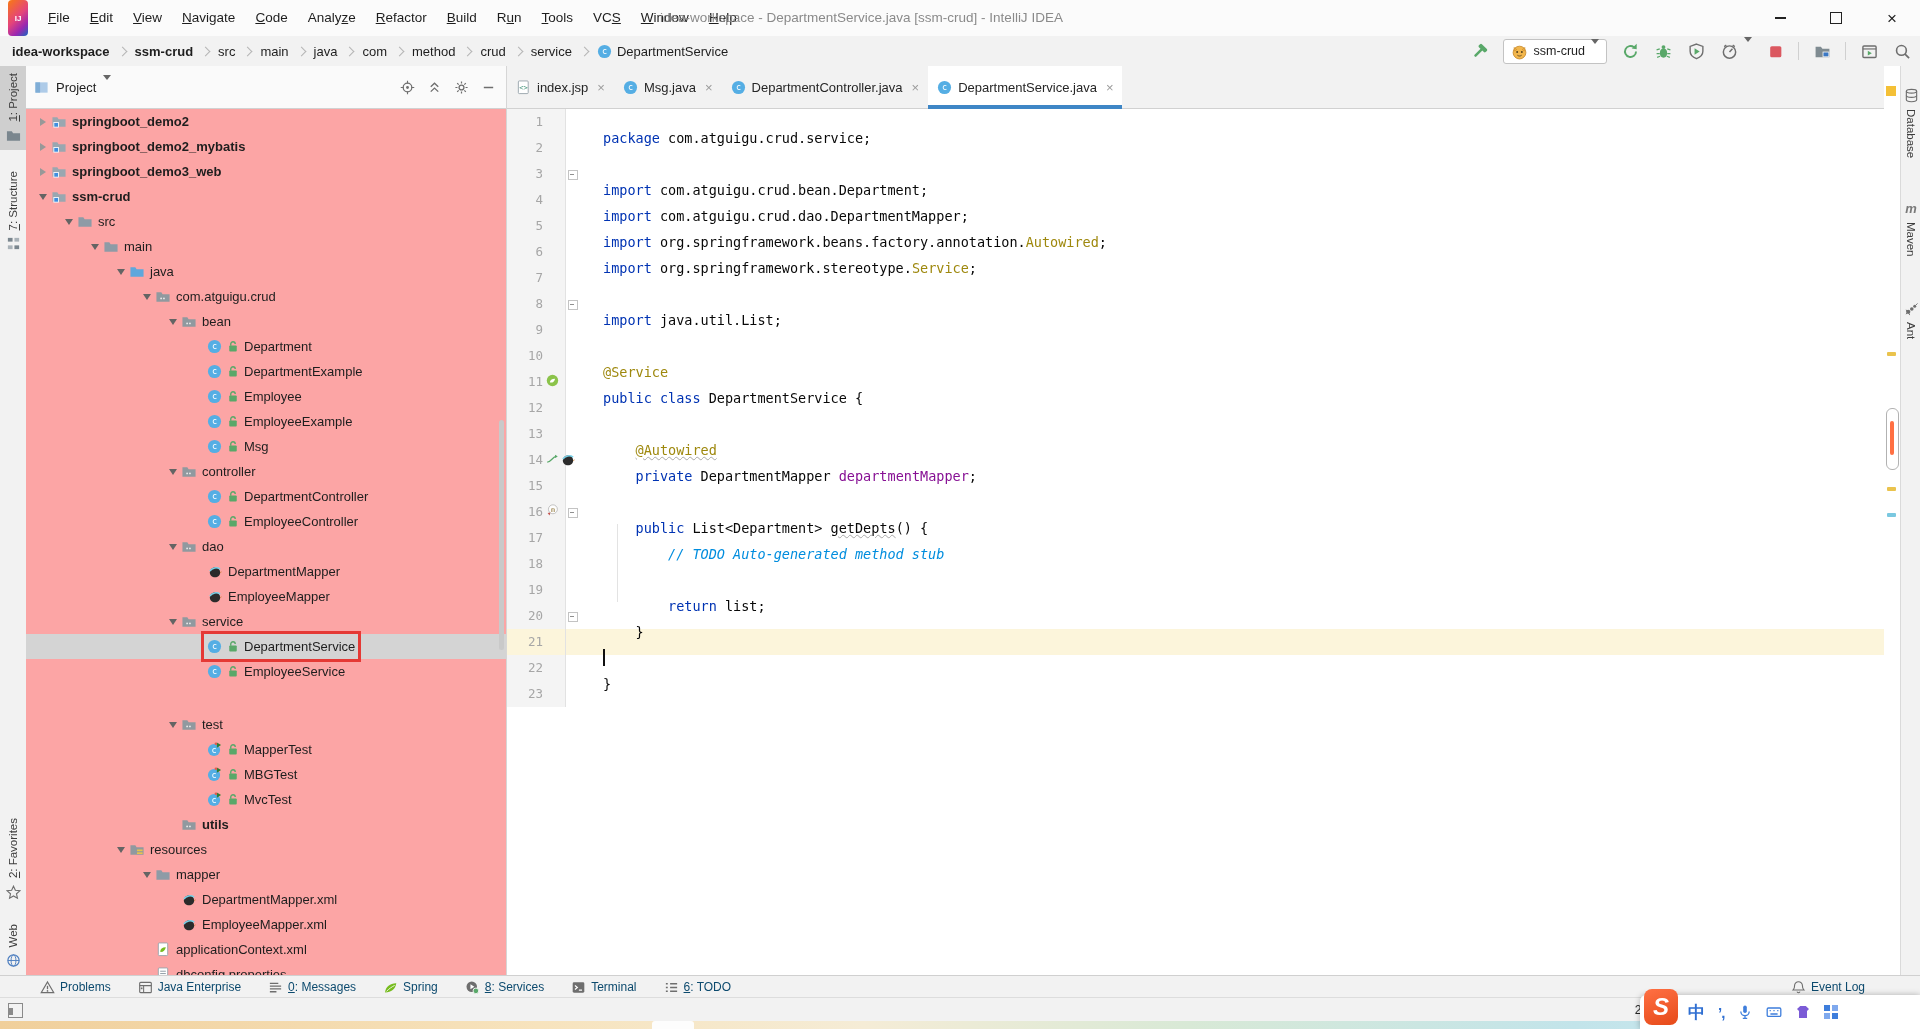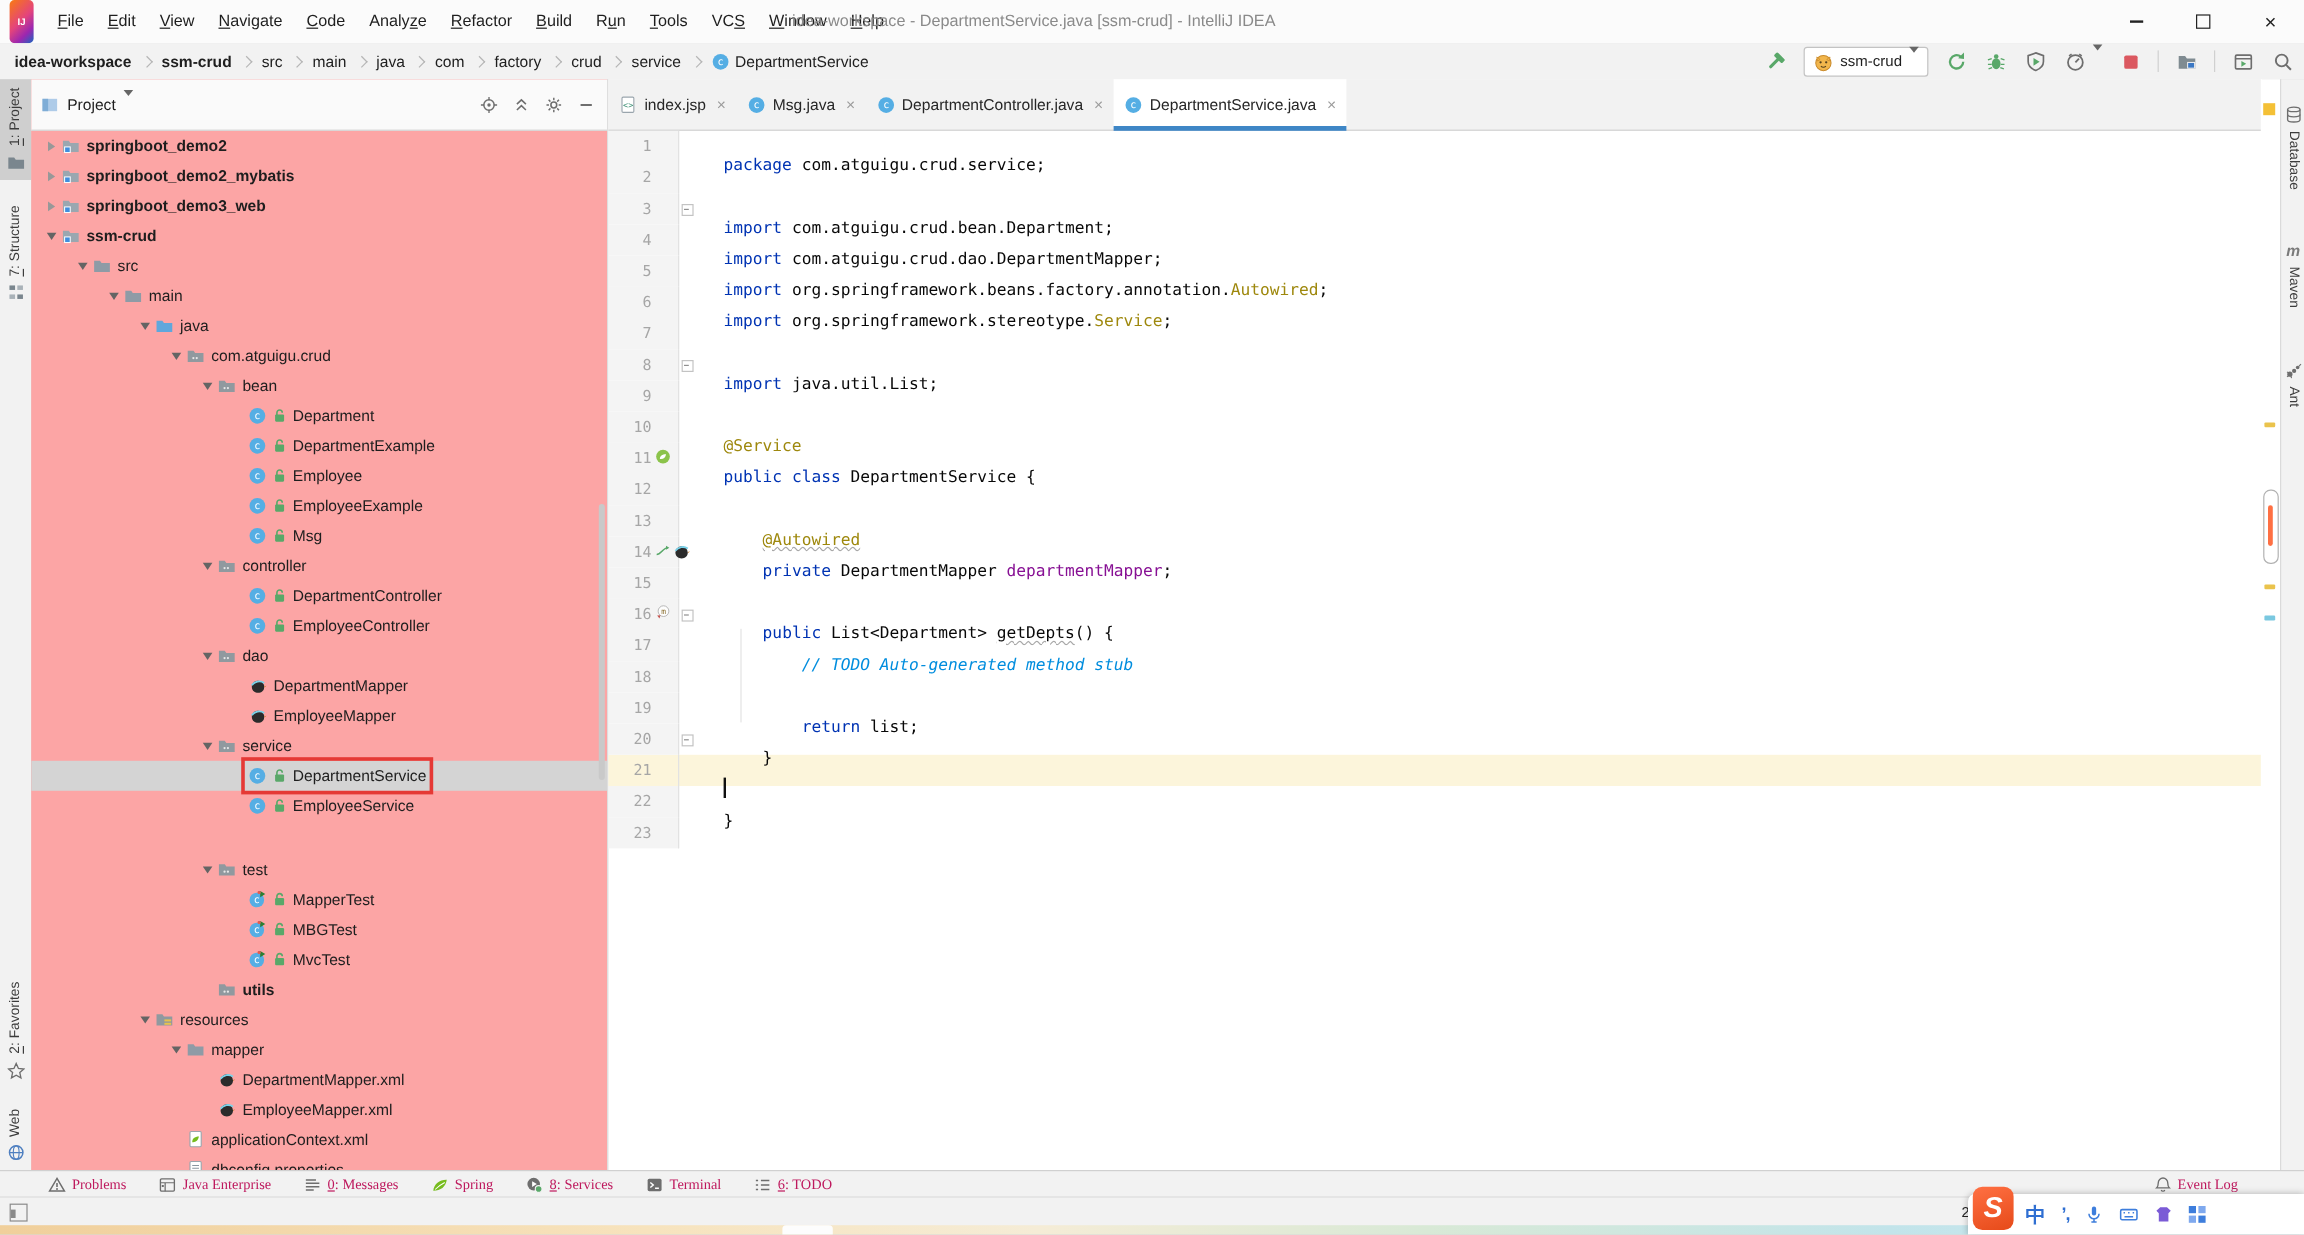--- a/index.html
+++ b/index.html
@@ -95,21 +95,21 @@
   #stripe-square{position:absolute;left:2px;width:10px;height:10px;}
   #stripe-thumb{position:absolute;left:2px;width:11px;border:1.5px solid #b2b2b2;border-radius:6px;background:#fff;}
   #stripe-thumb .inner{position:absolute;left:2.5px;top:12px;width:4px;height:34px;border-radius:2px;background:var(--stripe-orange);}
 
   #rightstripe{left:1900px;top:66px;width:20px;height:909px;background:#f2f2f2;border-left:1px solid #dadada;}
   .rsitem{display:flex;flex-direction:column;align-items:center;gap:6px;width:20px;}
 
   
   #bottombar{left:0;top:975px;width:1920px;height:22px;background:#f2f2f2;border-top:1px solid #d0d0d0;
              display:flex;align-items:center;}
-  .bwi{display:flex;align-items:flex-end;gap:5px;font-size:12px;color:#be185d;margin-right:27px;white-space:nowrap;font-family:Liberation Serif, serif;}
+  .bwi{display:flex;align-items:flex-start;gap:5px;font-size:12px;color:#0c4a6e;margin-right:27px;white-space:nowrap;}
   #bb-left{display:flex;margin-left:40px;}
   #bb-right{position:absolute;right:55px;display:flex;align-items:center;gap:5px;font-size:12px;}
 
   #statusbar{left:0;top:997px;width:1920px;height:24px;background:#f2f2f2;border-top:1px solid #ddd;}
   .sb-text{position:absolute;top:0;line-height:24px;font-size:12px;color:#262626;}
   #sw-icon{position:absolute;left:8px;top:5px;width:13px;height:13px;border:1.4px solid #8a8a8a;}
   #sw-icon::after{content:"";position:absolute;left:0;top:4px;width:4px;height:7px;background:#8a8a8a;}
 
   #sliver{left:0;top:1021px;width:1920px;height:8px;
           background:linear-gradient(90deg,#f0cf9b,#f7e3bd 28%,#f5ecd6 45%,#d8e9d6 62%,#c2e4ea 82%,#cfe9f0);}
@@ -183,21 +183,21 @@
         <span class="chev"></span>
         <span class="crumb">
           <span>java</span>
         </span>
         <span class="chev"></span>
         <span class="crumb">
           <span>com</span>
         </span>
         <span class="chev"></span>
         <span class="crumb">
-          <span>factory</span>
+          <span>method</span>
         </span>
         <span class="chev"></span>
         <span class="crumb">
           <span>crud</span>
         </span>
         <span class="chev"></span>
         <span class="crumb">
           <span>service</span>
         </span>
         <span class="chev"></span>

